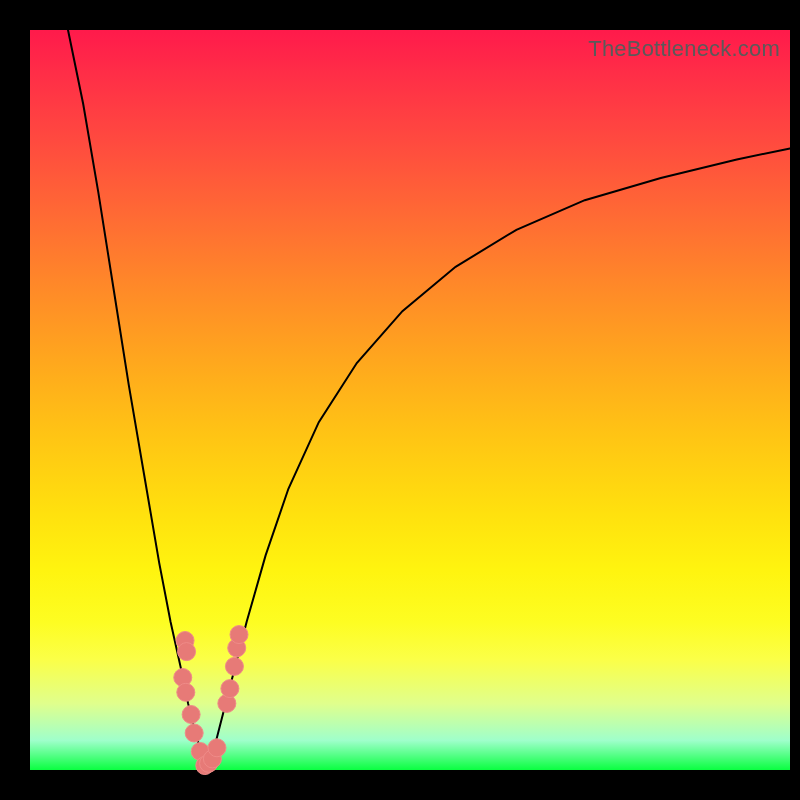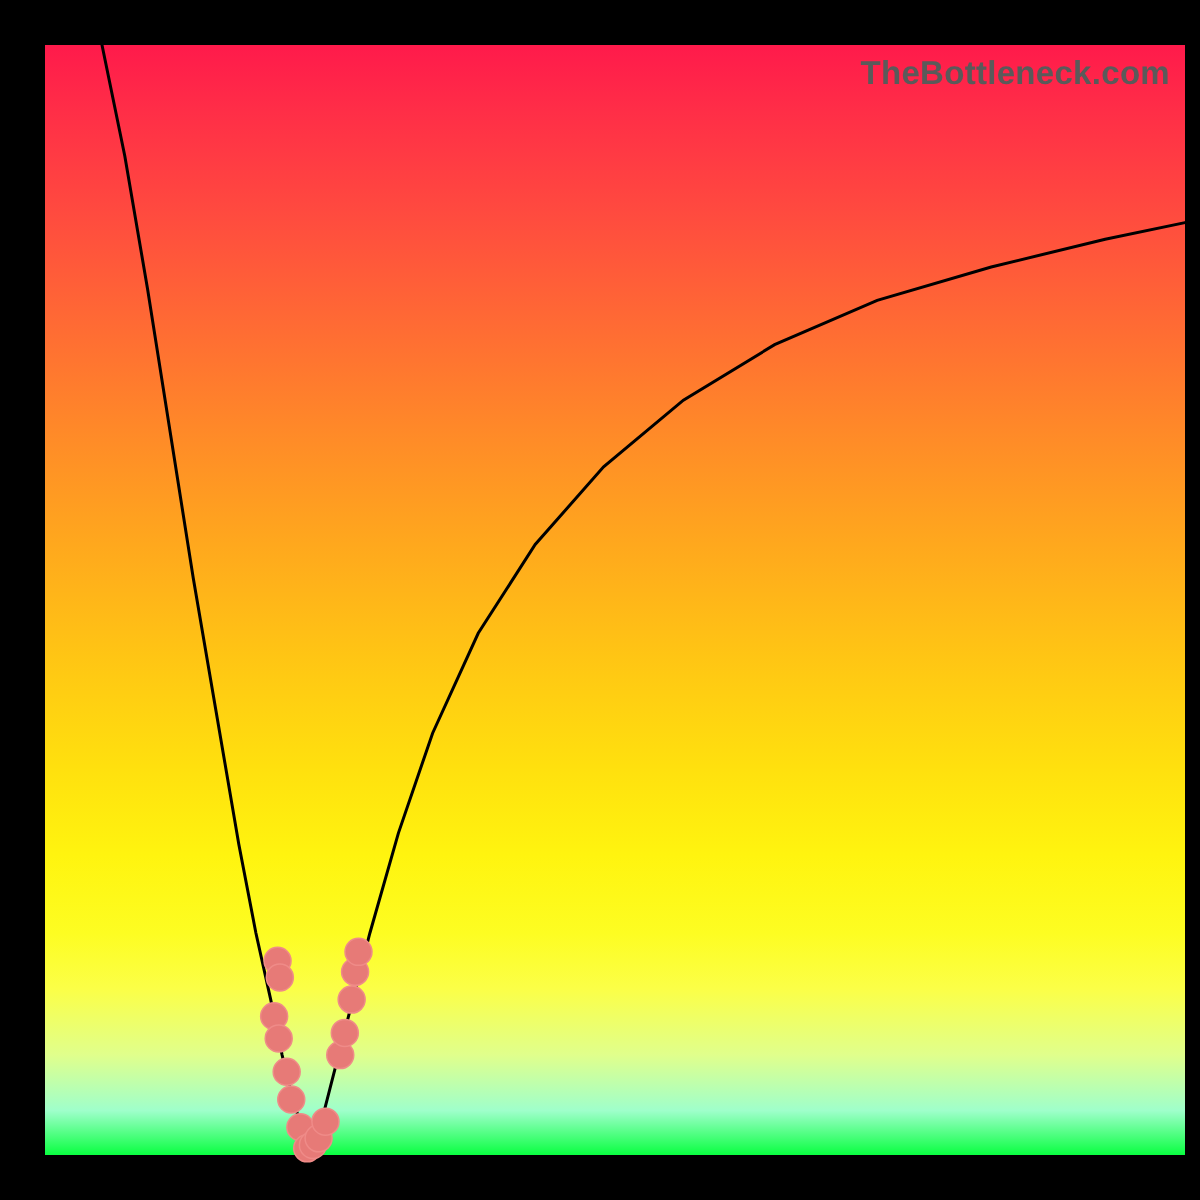--- a/index.html
+++ b/index.html
@@ -39,21 +39,21 @@
       #e0ff8c 91%,
       #9fffcb 96%,
       #0aff41 100%
     );
   }
   .watermark {
     position: absolute;
     top: 6px;
     right: 10px;
     font-size: 22px;
-    font-weight: 700;
+    font-weight: 400;
     color: #5a5a5a;
     letter-spacing: 0.2px;
     user-select: none;
   }
   svg.curve-layer {
     position: absolute;
     left: 0;
     top: 0;
     width: 760px;
     height: 740px;

